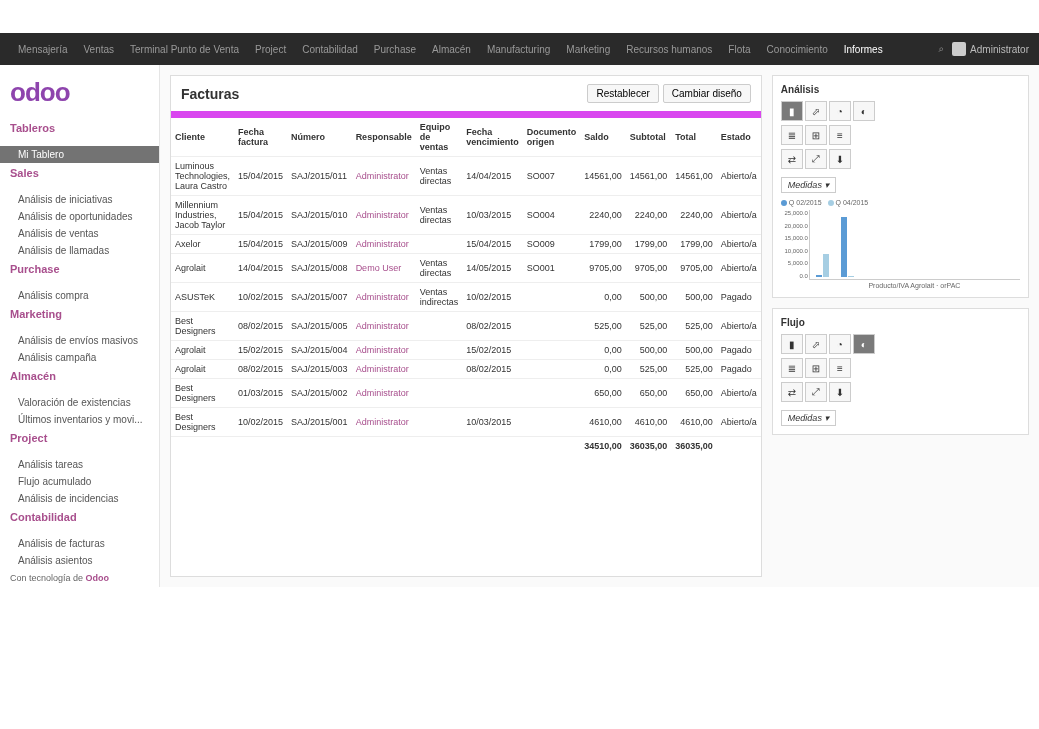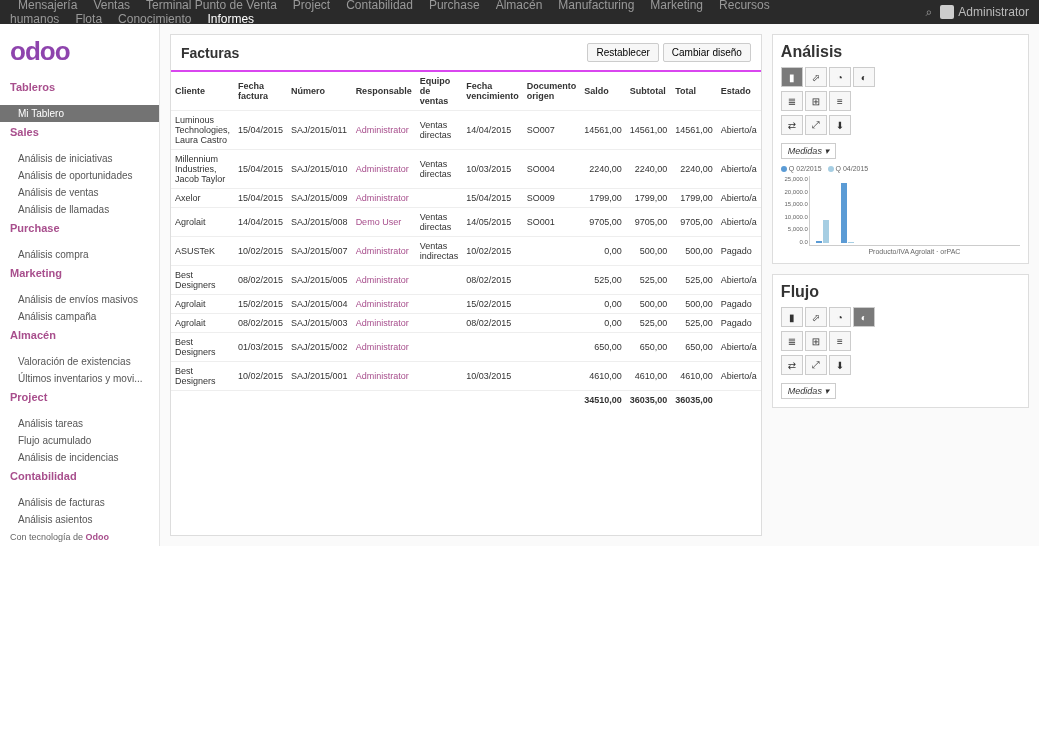--- a/index.html
+++ b/index.html
@@ -1,44 +1,44 @@
 <!DOCTYPE html>
 <html><head>
 <meta charset="utf-8">
 <style>
   * { box-sizing: border-box; margin: 0; padding: 0; }
   body { font-family: Arial, Helvetica, sans-serif; font-size: 11px; color: #333; background: #fff; width: 1039px; }
-  .topnav { background: #2a2a2a; color: #bbb; height: 24px; display: flex; align-items: center; padding: 0 10px; font-size: 12px; }
+  .topnav { background: #2a2a2a; color: #bbb; height: 32px; display: flex; align-items: center; padding: 0 10px; font-size: 10px; margin-top: 33px; }
   .topnav .nav-item { padding: 0 8px; cursor: pointer; color: #999; }
   .topnav .nav-item.active { color: #fff; }
   .topnav .spacer { flex: 1; }
   .topnav .user { display: flex; align-items: center; gap: 4px; }
   .topnav .user .avatar { width: 14px; height: 14px; background: #ccc; border-radius: 2px; }
   .app-body { display: flex; min-height: 500px; }
   .sidebar { width: 160px; background: #fff; border-right: 1px solid #e5e5e5; padding-top: 6px; }
   .logo { padding: 6px 10px 10px; font-size: 26px; font-weight: bold; letter-spacing: -1px; color: #8e44ad; }
   .side-section-title { color: #a84f8d; font-size: 11px; padding: 4px 10px 12px; font-weight: bold; }
   .side-item { padding: 3px 10px 3px 18px; color: #555; cursor: pointer; font-size: 10px; white-space: nowrap; overflow: hidden; text-overflow: ellipsis; }
   .side-item.active { background: #737373; color: #fff; margin: 0; padding-left: 18px; }
   .main { flex: 1; display: flex; padding: 10px; gap: 10px; background: #fafafa; }
   .panel { background: #fff; border: 1px solid #ddd; }
   .facturas { flex: 2; }
-  .facturas-header { padding: 8px 10px; font-size: 14px; font-weight: bold; border-bottom: 2px solid #d946ef; display: flex; align-items: center; }
+  .facturas-header { padding: 8px 10px; font-size: 14px; font-weight: bold; border-bottom: 7px solid #d946ef; display: flex; align-items: center; }
   .facturas-header .spacer { flex: 1; }
   .btn { border: 1px solid #ccc; background: #f7f7f7; padding: 3px 8px; font-size: 10px; cursor: pointer; border-radius: 2px; }
   .btn + .btn { margin-left: 4px; }
   table { border-collapse: collapse; width: 100%; font-size: 9px; }
   th, td { padding: 4px 4px; border-bottom: 1px solid #eee; text-align: left; vertical-align: middle; }
   th { font-weight: bold; color: #333; font-size: 9px; }
   td.num { text-align: right; }
   td.link { color: #a84f8d; }
   tfoot td { font-weight: bold; text-align: center; border-top: 1px solid #ccc; border-bottom: none; }
   .rightcol { flex: 1; display: flex; flex-direction: column; gap: 10px; }
   .analysis-panel, .flujo-panel { background: #fff; border: 1px solid #ddd; padding: 8px; }
-  .analysis-title { font-size: 16px; font-weight: bold; margin-bottom: 6px; }
+  .analysis-title { font-size: 10px; font-weight: bold; margin-bottom: 6px; }
   .toolbar { display: flex; gap: 2px; flex-wrap: wrap; margin-bottom: 4px; }
   .tool { width: 22px; height: 20px; border: 1px solid #ccc; background: #f7f7f7; display: flex; align-items: center; justify-content: center; font-size: 10px; cursor: pointer; }
   .tool.active { background: #7a7a7a; color: #fff; }
   .medidas { border: 1px solid #ccc; background: #fff; padding: 2px 6px; font-size: 9px; display: inline-block; margin-top: 4px; cursor: pointer; font-style: italic; }
   .chart-area { height: 90px; display: flex; flex-direction: column; font-size: 7px; color: #666; margin-top: 6px; }
   .chart-legend { font-size: 7px; }
   .chart-legend .dot { display: inline-block; width: 6px; height: 6px; border-radius: 50%; margin-right: 2px; vertical-align: middle; }
   .chart-bars { flex: 1; display: flex; align-items: flex-end; gap: 12px; border-left: 1px solid #ccc; border-bottom: 1px solid #ccc; padding: 2px 6px; margin: 4px 0 2px 28px; position: relative; }
   .chart-ylabels { position: absolute; left: -28px; top: 0; bottom: 0; width: 26px; font-size: 6px; text-align: right; display: flex; flex-direction: column; justify-content: space-between; }
   .bar-group { display: flex; gap: 1px; align-items: flex-end; }

